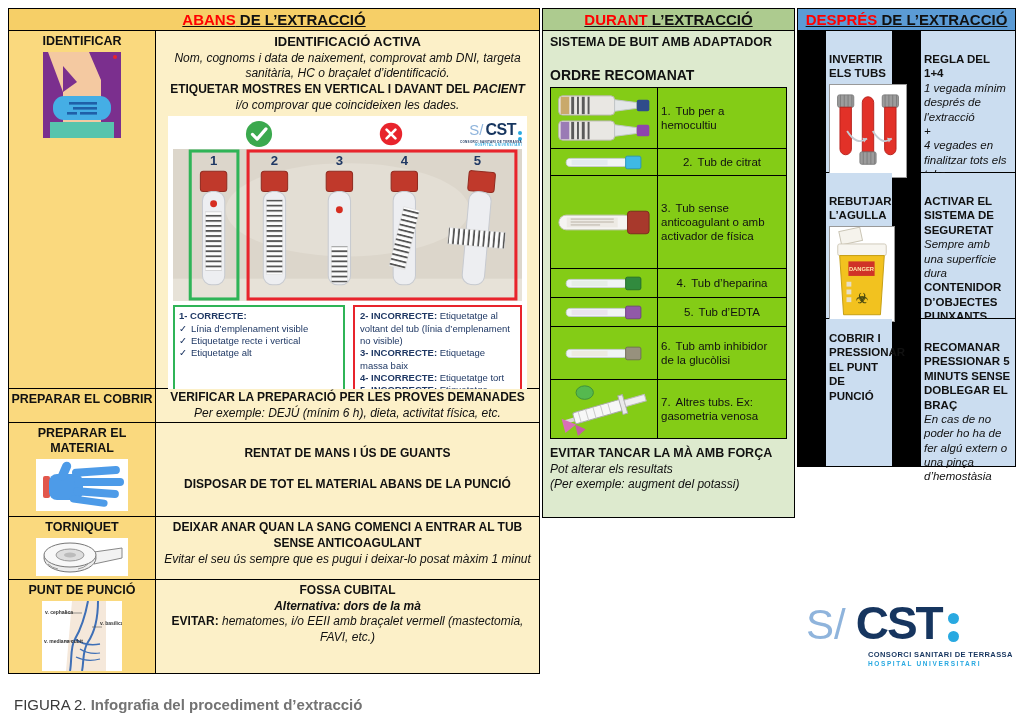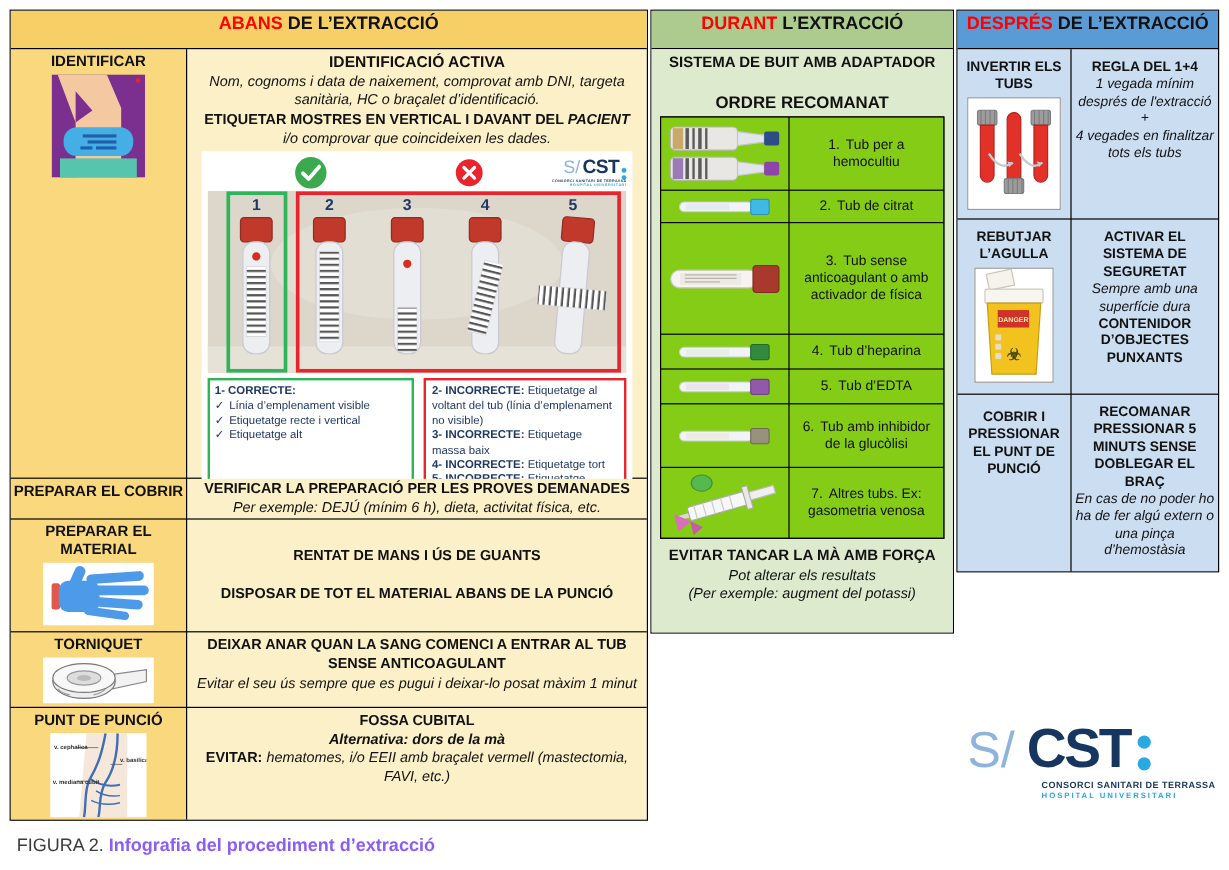--- a/index.html
+++ b/index.html
@@ -7,21 +7,21 @@
     --green-hdr:#ADCB8F; --green-body:#DDEACE;
     --blue-hdr:#5B9BD5; --blue-body:#CBDDF0;
     --navy:#1F3864; --red:#FF0000; --ok:#2FB457; --bad:#E8242C;
     --logo-navy:#16355F; --logo-blue:#29A9E1; --logo-light:#8FB4DC;
   }
   *{box-sizing:border-box; margin:0; padding:0;}
   body{font-family:"Liberation Sans", sans-serif; background:#fff;}
   .page{position:relative; width:1024px; height:725px; background:#fff; overflow:hidden; color:#111;}
   .board{position:absolute; left:8px; top:8px; display:flex; align-items:flex-start; gap:2px;}
   .col{border:1px solid #000;}
-  .col-hdr{height:32px; line-height:21px; text-align:center; font-weight:bold; font-size:15px; border-bottom:1px solid #000;}
+  .col-hdr{height:22px; line-height:21px; text-align:center; font-weight:bold; font-size:15px; border-bottom:1px solid #000;text-decoration:underline;}
   .hl{color:var(--red);}
   .b{font-weight:bold;}
   .i{font-style:italic;}
   .bi{font-weight:bold; font-style:italic;}
 
   
   .col-abans{width:532px;}
   .col-abans .col-hdr{background:var(--yellow-hdr);}
   .abans-grid{display:grid; grid-template-columns:146px 1fr; grid-template-rows:357px 33px 93px 62px 93px; gap:1px; background:#000;}
   .lbl{background:var(--yellow-lbl); text-align:center; font-weight:bold; font-size:12.5px; padding-top:3px; display:flex; flex-direction:column; align-items:center; gap:3px; line-height:1.2;}
@@ -45,48 +45,48 @@
   .bad-box{flex:1; border:2px solid var(--bad); background:#fff; padding:3px 5px;}
   .chk{display:flex; gap:4px;}
   .ck{flex:0 0 auto;}
   .cnt-pac{display:flex; flex-direction:column; justify-content:center;}
   .cnt-mat{display:flex; flex-direction:column; justify-content:space-evenly; padding:8px 6px;}
   .cnt-tor .i, .cnt-pun .i{margin-top:1px;}
 
   
   .col-durant{width:253px;}
   .col-durant .col-hdr{background:var(--green-hdr);}
-  .durant-body{background:var(--green-body); padding:4px 7px 6px 7px; text-align:center; font-size:12px; line-height:1.25; height:486px;}
+  .durant-body{background:var(--green-body); padding:4px 7px 6px 7px; text-align:left; font-size:12px; line-height:1.25; height:486px;}
   .durant-title{font-weight:bold; font-size:12.5px;}
   .order-title{font-weight:bold; font-size:14px; margin-top:16px;}
   .tube-table{display:grid; grid-template-columns:106px 1fr; grid-template-rows:60px 26px 92px 28px 28px 52px 58px; gap:1px; background:#000; border:1px solid #000; margin-top:3px;}
   .tt-cell{background:#84cc16; display:flex; align-items:center; justify-content:center; font-size:11.5px; line-height:1.25; padding:1px 3px;}
   .tt-num{font-weight:normal; margin-right:5px;}
   .durant-warn{margin-top:7px; font-weight:bold; font-size:12.5px;}
 
   
   .col-despres{width:219px;}
   .col-despres .col-hdr{background:var(--blue-hdr);}
   .despres-grid{display:grid; grid-template-columns:94px 1fr; grid-template-rows:141px 145px 147px; gap:1px; background:#000;}
-  .dp-cell{background:var(--blue-body); text-align:center; font-size:11.5px; line-height:1.25; padding:8px 3px;}
+  .dp-cell{background:var(--blue-body); font-size:11.5px; line-height:1.25; padding:21px 3px;margin-left:28px;}
   .dp-cell .tb{font-weight:bold;}
   .dp-lbl{font-weight:bold;}
   .icon-frame{background:#fff; border:1px solid #999; margin:3px auto 0 auto; display:block;}
 
   
   .cst-logo{position:absolute; left:806px; top:600px; line-height:1;}
   .logo-row{display:flex; align-items:flex-end;}
   .logo-s{color:var(--logo-light); font-size:42px; font-weight:normal;}
   .logo-cst{color:var(--logo-navy); font-size:46px; font-weight:bold; letter-spacing:-2px; margin-left:10px;}
   .logo-dots{display:inline-flex; flex-direction:column; gap:7px; margin-left:6px; padding-bottom:4px;}
   .logo-dots i{width:11px; height:11px; border-radius:50%; background:var(--logo-blue);}
   .logo-tag1{margin-top:5px; margin-left:62px; color:var(--logo-navy); font-weight:bold; font-size:7.5px; letter-spacing:.4px;}
   .logo-tag2{margin-top:2px; margin-left:62px; color:var(--logo-blue); font-weight:bold; font-size:6.5px; letter-spacing:1.6px;}
   .caption{position:absolute; left:14px; top:696px; font-size:15px; color:#3a3a3a;}
-  .caption .b{color:#8b5cf6;}
+  .caption .b{color:#737373;}
 </style>
 </head>
 <body>
 
 <div class="page">
   <div class="board">
 
     <section class="col col-abans">
       <div class="col-hdr"><span class="hl">ABANS</span><span> DE L’EXTRACCIÓ</span></div>
       <div class="abans-grid">

